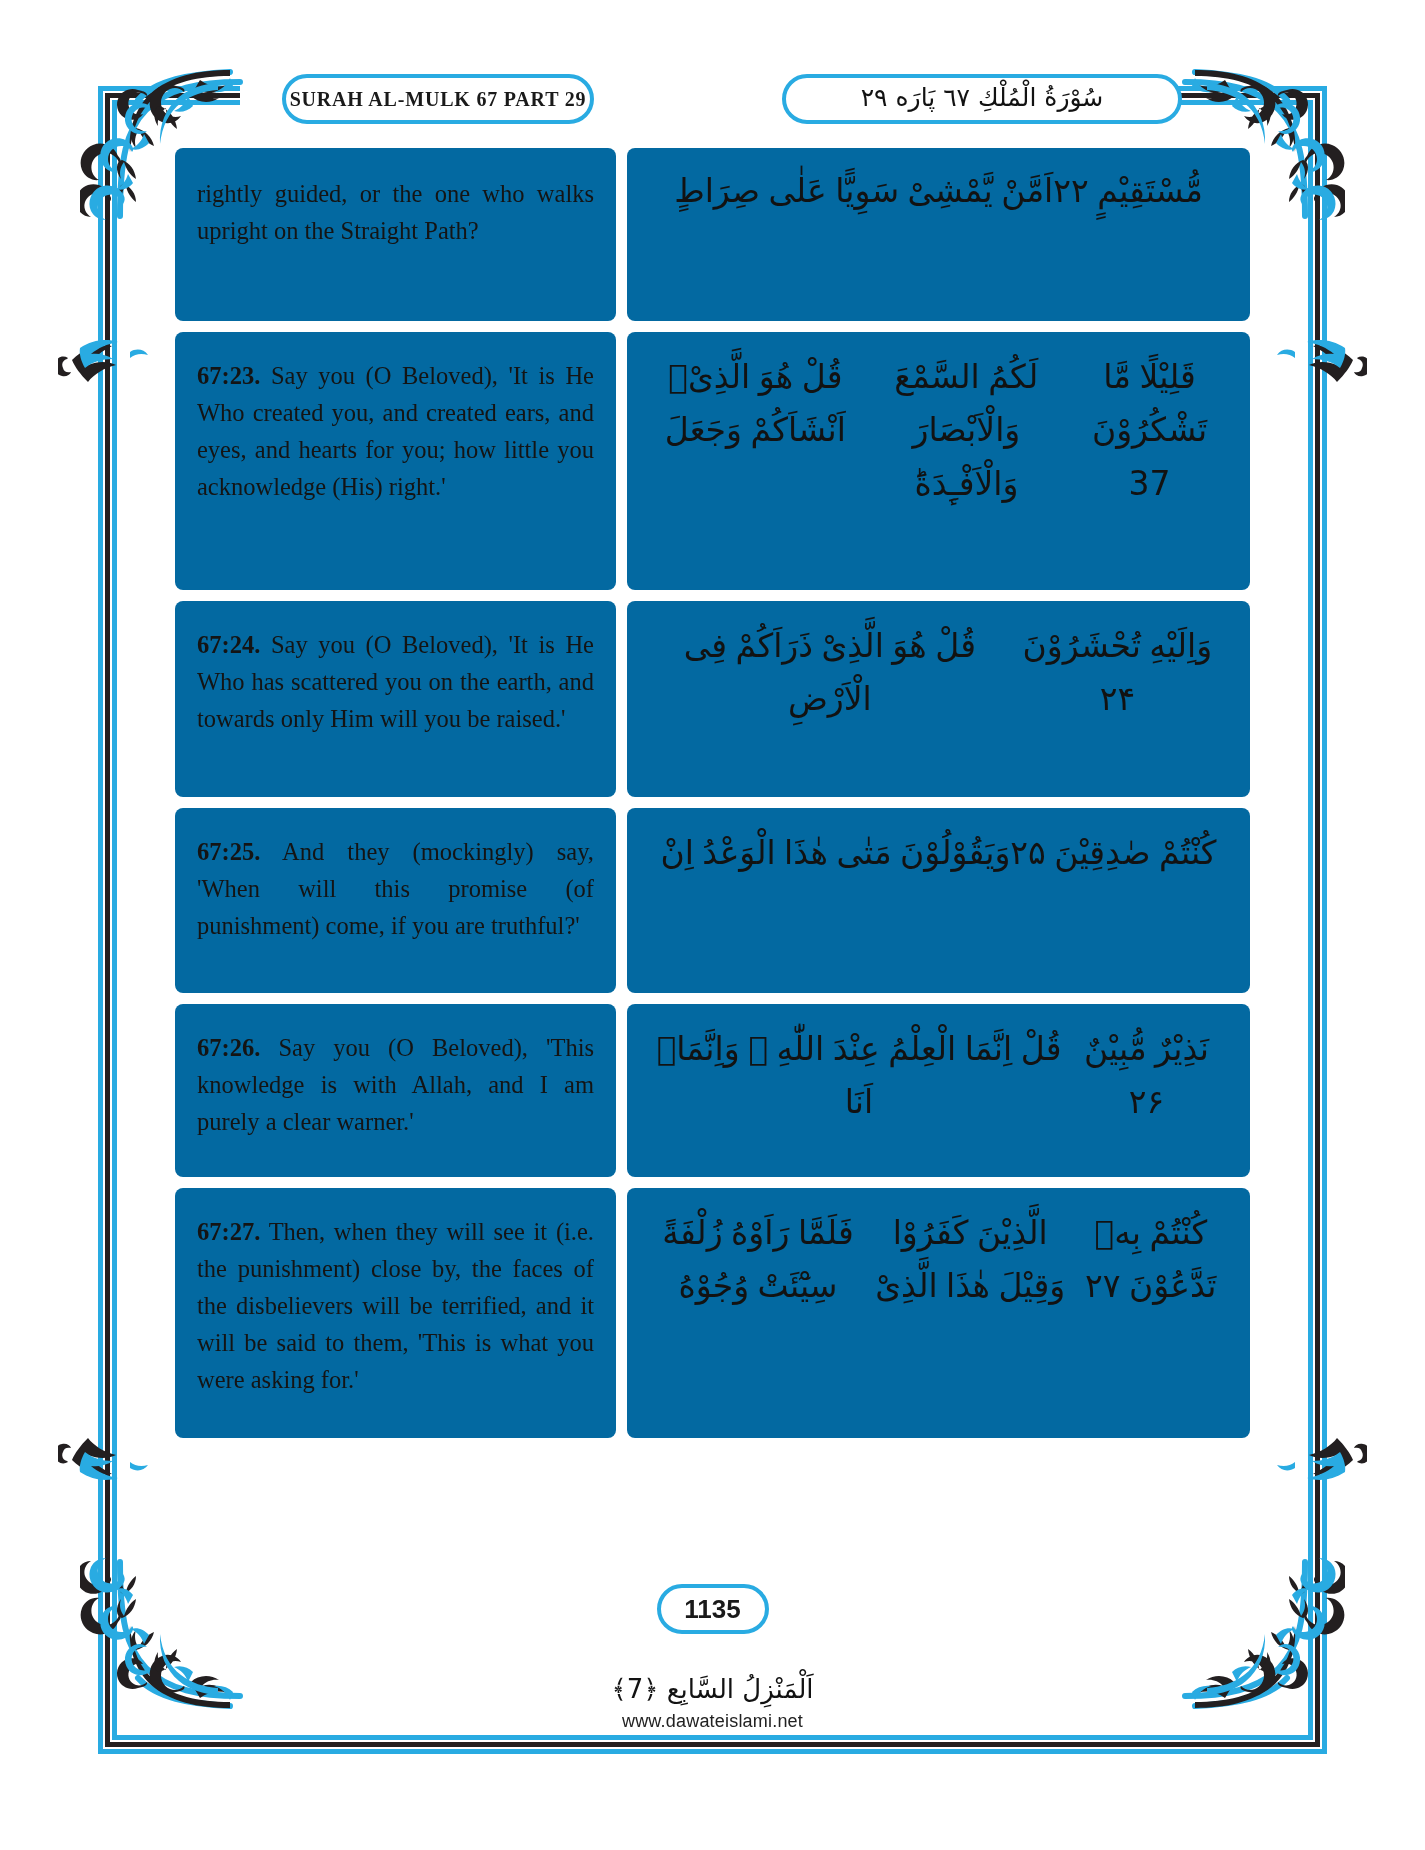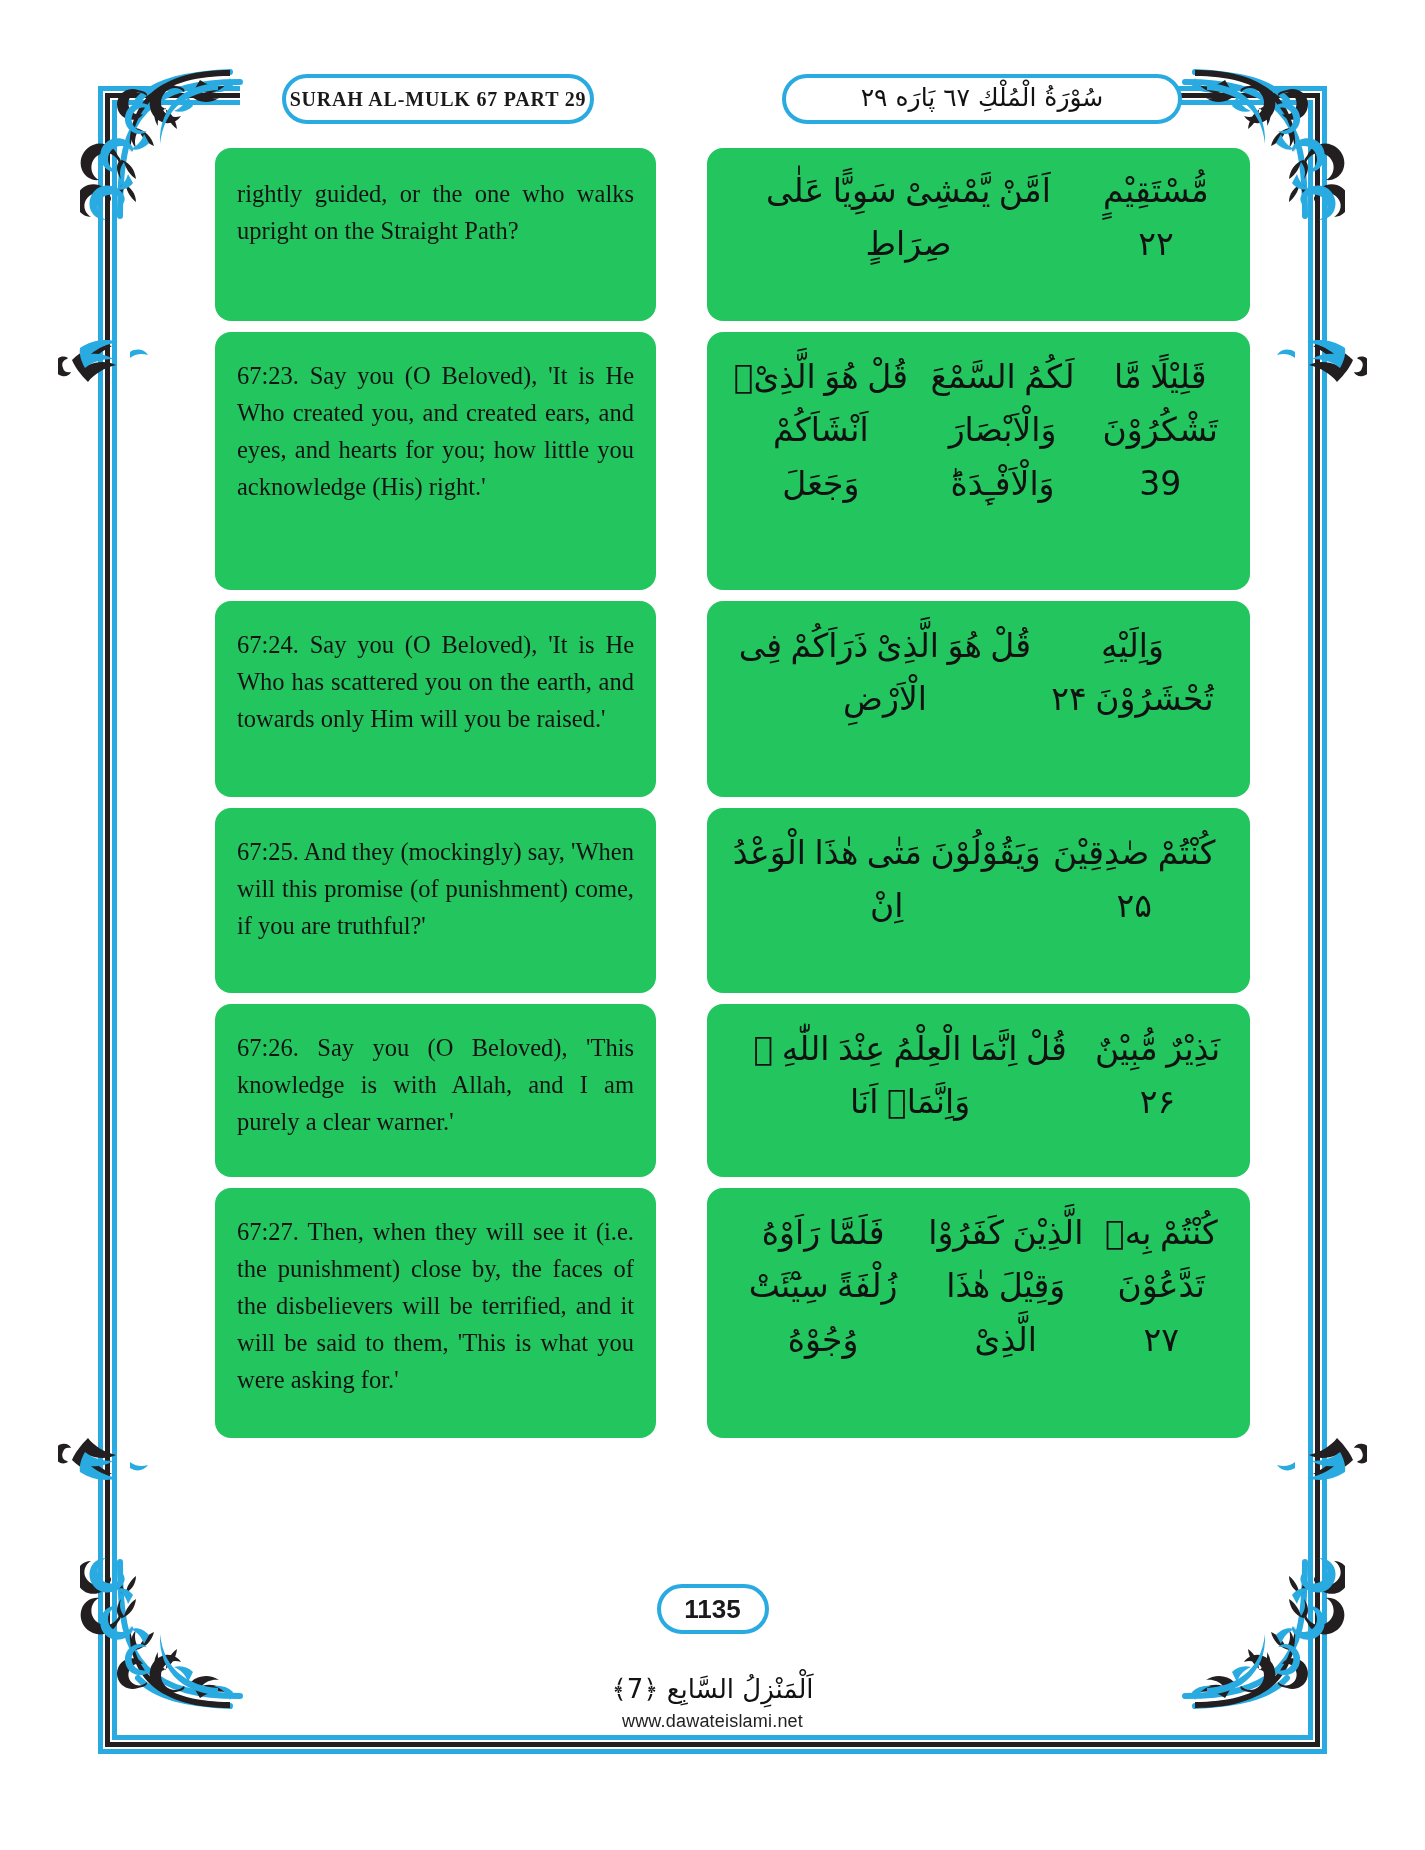--- a/index.html
+++ b/index.html
@@ -175,25 +175,24 @@
     display: flex;
     flex-direction: column;
     gap: 11px;
   }
   .verse-row {
     display: flex;
     gap: 11px;
     flex: 0 0 auto;
   }
   .cell {
-    background: #22c55e;
-    border-radius: 16px;
+    background: #0369a1;
+    border-radius: 8px;
     box-sizing: border-box;
     overflow: hidden;
-    margin-left: 40px;
   }
   .cell-en {
     flex: 0 0 441px;
     padding: 26px 22px 22px 22px;
   }
   .cell-ar {
     flex: 1 1 auto;
     padding: 18px 24px 14px 24px;
     display: flex;
     flex-direction: row;
@@ -203,21 +202,21 @@
   .en-text {
     font-family: "Liberation Serif", serif;
     font-size: 24.5px;
     line-height: 1.51;
     color: #141414;
     text-align: justify;
     text-justify: inter-word;
     hyphens: none;
   }
   .en-text .vnum {
-    font-weight: 400;
+    font-weight: 700;
   }
 
   .ar-text {
     font-family: "DejaVu Sans", sans-serif;
     direction: rtl;
     text-align: center;
     color: #121212;
     font-size: 33px;
     line-height: 1.62;
     word-spacing: -2px;
@@ -452,21 +451,21 @@
     <div class="verse-row row-h2">
       <div class="cell cell-en">
         <div class="en-text">
           <span class="vnum">67:23.</span>
           <span>Say you (O Beloved), 'It is He Who created you, and created ears, and eyes, and hearts for you; how little you acknowledge (His) right.'</span>
         </div>
       </div>
       <div class="cell cell-ar">
         <div class="ar-text">قُلْ هُوَ الَّذِیْۤ اَنْشَاَكُمْ وَجَعَلَ</div>
         <div class="ar-text">لَكُمُ السَّمْعَ وَالْاَبْصَارَ وَالْاَفْـِٕدَةَؕ</div>
-        <div class="ar-text">قَلِيْلًا مَّا تَشْكُرُوْنَ 39</div>
+        <div class="ar-text">قَلِيْلًا مَّا تَشْكُرُوْنَ 37</div>
       </div>
     </div>
 
     <div class="verse-row row-h3">
       <div class="cell cell-en">
         <div class="en-text">
           <span class="vnum">67:24.</span>
           <span>Say you (O Beloved), 'It is He Who has scattered you on the earth, and towards only Him will you be raised.'</span>
         </div>
       </div>

